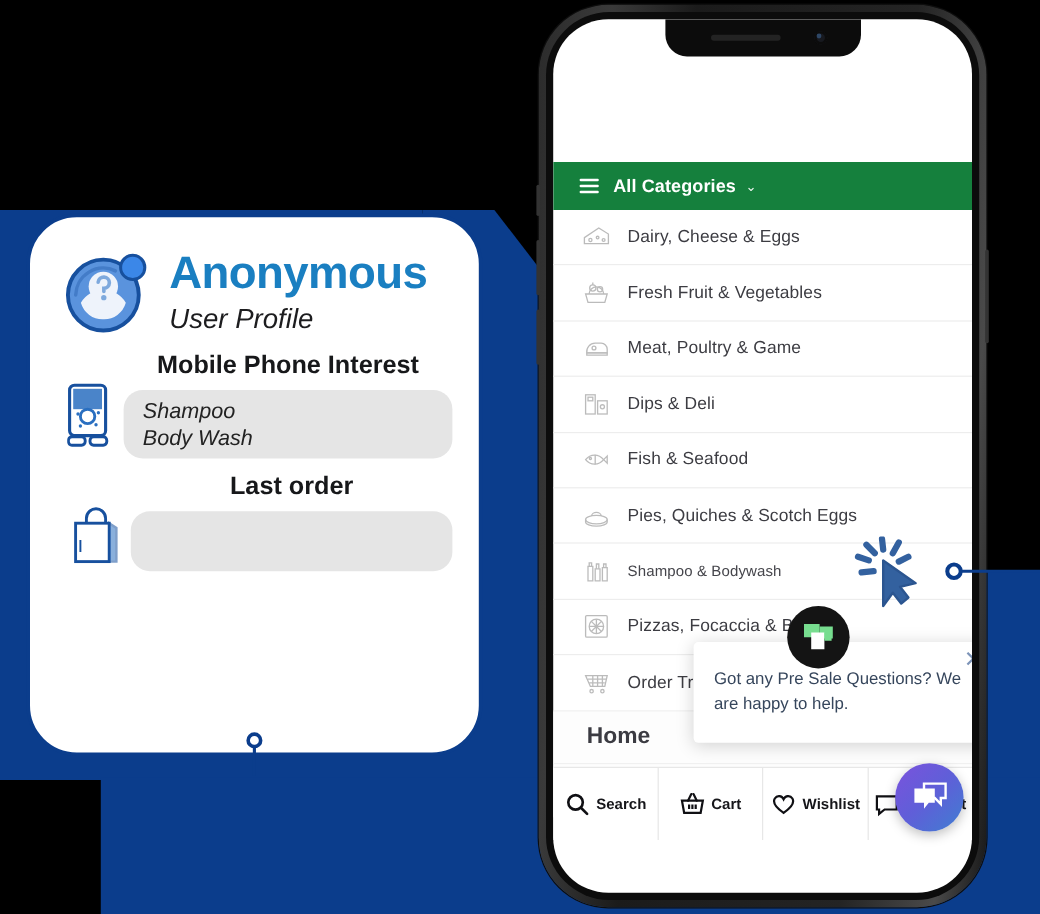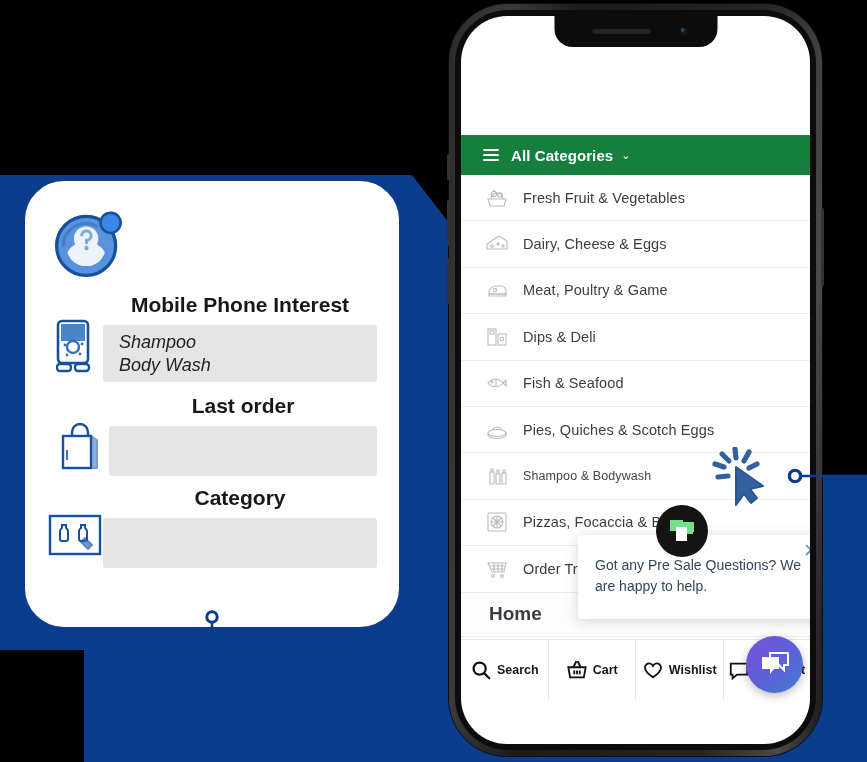--- a/index.html
+++ b/index.html
@@ -36,21 +36,21 @@
   .field-block{
     display:flex;align-items:flex-start;margin-top:14px;padding-left:22px;
   }
   .field-ico{width:56px;flex:none;display:flex;align-items:center;justify-content:center;}
   .field-right{flex:1;padding-right:22px;}
   .field-label{
     font-size:21px;font-weight:bold;color:#17181a;margin:0 0 8px 0;
     text-align:center;
   }
   .field-box{
-    background:#e5e5e5;border-radius:3px;min-height:48px;
+    background:#e5e5e5;border-radius:16px;min-height:48px;
     display:flex;flex-direction:column;justify-content:center;
     padding:6px 16px;box-sizing:border-box;
   }
   .field-val{
     font-size:18px;font-style:italic;color:#222;line-height:1.26;
     white-space:nowrap;
   }
   #mobile-field .field-ico{padding-top:26px;}
   #lastorder-field{margin-top:12px;padding-left:28px;}
   #lastorder-field .field-ico{padding-top:26px;}
@@ -187,20 +187,24 @@
   <div class="card-head">
     <svg class="anon-icon" viewBox="0 0 100 100">
       <circle cx="46" cy="54" r="41" fill="#5a93dd" stroke="#17509e" stroke-width="4.5"></circle>
       <path d="M14 54 a32 32 0 0 1 46 -28" fill="none" stroke="#3f78c4" stroke-width="4" stroke-linecap="round" opacity=".85"></path>
       <path d="M46 82 a26 26 0 0 1 -26 -19 a30 30 0 0 1 52 0 a26 26 0 0 1 -26 19 z" fill="#eef3fb"></path>
       <circle cx="46" cy="44" r="17" fill="#eef3fb"></circle>
       <path d="M40 39 a6.5 6.5 0 1 1 6.6 7.2 v3.6" fill="none" stroke="#7ea9dd" stroke-width="4.2" stroke-linecap="round"></path>
       <circle cx="46.5" cy="57" r="3.1" fill="#7ea9dd"></circle>
       <circle cx="80" cy="22" r="14" fill="#3b87e8" stroke="#17509e" stroke-width="3.5"></circle>
     </svg>
+    <div class="head-text">
+      <div class="anon-title">Anonymous</div>
+      <div class="anon-sub">User Profile</div>
+    </div>
   </div>
 
   <div class="field-block" id="mobile-field">
     <div class="field-ico">
       <svg width="38" height="54" viewBox="0 0 38 54">
         <rect x="2" y="2" width="30" height="42" rx="4" fill="#fff" stroke="#17509e" stroke-width="2.6"></rect>
         <rect x="5" y="5" width="24" height="17" fill="#2a6fc0" opacity=".85"></rect>
         <circle cx="17" cy="28" r="6" fill="#fff" stroke="#2a6fc0" stroke-width="2.4"></circle>
         <circle cx="9" cy="26" r="1.4" fill="#2a6fc0"></circle>
           <circle cx="26" cy="25" r="1.4" fill="#2a6fc0"></circle>
@@ -227,34 +231,20 @@
         <path d="M32 16 l6 4 v28 l-6 0 z" fill="#2a6fc0" opacity=".55" stroke="#17509e" stroke-width="2"></path>
         <line x1="8" y1="30" x2="8" y2="40" stroke="#17509e" stroke-width="1.6"></line>
       </svg>
     </div>
     <div class="field-right">
       <div class="field-label">Last order</div>
       <div class="field-box"></div>
     </div>
   </div>
 
-  <div class="field-block" id="category-field">
-    <div class="field-ico">
-      <svg width="54" height="42" viewBox="0 0 54 42">
-        <rect x="2" y="2" width="50" height="38" fill="#fff" stroke="#17509e" stroke-width="2.4"></rect>
-        <path d="M14 14 v-3 h4 v3 a4 4 0 0 1 2 3 v8 a2 2 0 0 1 -2 2 h-4 a2 2 0 0 1 -2 -2 v-8 a4 4 0 0 1 2 -3 z" fill="#fff" stroke="#17509e" stroke-width="2"></path>
-        <path d="M33 14 v-3 h4 v3 a4 4 0 0 1 2 3 v8 a2 2 0 0 1 -2 2 h-4 a2 2 0 0 1 -2 -2 v-8 a4 4 0 0 1 2 -3 z" fill="#fff" stroke="#17509e" stroke-width="2"></path>
-        <path d="M37 24 l7 7 l-4 4 l-7 -7 z" fill="#2a6fc0" opacity=".7" stroke="#17509e" stroke-width="1.8"></path>
-      </svg>
-    </div>
-    <div class="field-right">
-      <div class="field-label">Category</div>
-      <div class="field-box"></div>
-    </div>
-  </div>
 </div>
 
 <svg id="left-connector" viewBox="0 0 16 36">
   <line x1="8" y1="8" x2="8" y2="36" stroke="#0b3d8c" stroke-width="2.6"></line>
   <circle cx="8" cy="7" r="5.2" fill="#ffffff" stroke="#0b3d8c" stroke-width="3"></circle>
 </svg>
 
 <div id="phone">
   <div id="phone-frame"></div>
   <div id="phone-frame2"></div>
@@ -276,37 +266,37 @@
           <i></i>
         </div>
       <span id="cat-header-label">All Categories</span>
       <span class="chev">⌄</span>
     </div>
 
     <div id="cat-list">
 
       <div class="cat-row">
         <svg class="cat-ico" viewBox="0 0 24 24" fill="none" stroke="#6b6b6b" stroke-width="1.1">
+          <path d="M2 12 L14 4 L22 9 L22 17 L2 17 Z"></path>
+            <circle cx="7" cy="14" r="1.3"></circle>
+            <circle cx="13" cy="12" r="1.1"></circle>
+            <circle cx="18" cy="14" r="1.2"></circle>
+        </svg>
+        <span class="cat-label">Dairy, Cheese &amp; Eggs</span>
+      </div>
+
+      <div class="cat-row">
+        <svg class="cat-ico" viewBox="0 0 24 24" fill="none" stroke="#6b6b6b" stroke-width="1.1">
           <path d="M3 13 h18 l-2 7 h-14 z"></path>
             <path d="M6 13 a6 6 0 0 1 12 0"></path>
           <circle cx="9" cy="8" r="2.6"></circle>
             <circle cx="15" cy="9" r="2.2"></circle>
             <path d="M9 5.4 v-2"></path>
         </svg>
         <span class="cat-label">Fresh Fruit &amp; Vegetables</span>
-      </div>
-
-      <div class="cat-row">
-        <svg class="cat-ico" viewBox="0 0 24 24" fill="none" stroke="#6b6b6b" stroke-width="1.1">
-          <path d="M2 12 L14 4 L22 9 L22 17 L2 17 Z"></path>
-            <circle cx="7" cy="14" r="1.3"></circle>
-            <circle cx="13" cy="12" r="1.1"></circle>
-            <circle cx="18" cy="14" r="1.2"></circle>
-        </svg>
-        <span class="cat-label">Dairy, Cheese &amp; Eggs</span>
       </div>
 
       <div class="cat-row">
         <svg class="cat-ico" viewBox="0 0 24 24" fill="none" stroke="#6b6b6b" stroke-width="1.1">
           <path d="M4 16 a7 7 0 0 1 7 -8 h5 a5 5 0 0 1 5 5 v3 z"></path>
             <path d="M4 16 h17 v2 h-17 z"></path>
             <circle cx="10" cy="12" r="1.6"></circle>
         </svg>
         <span class="cat-label">Meat, Poultry &amp; Game</span>
       </div>

